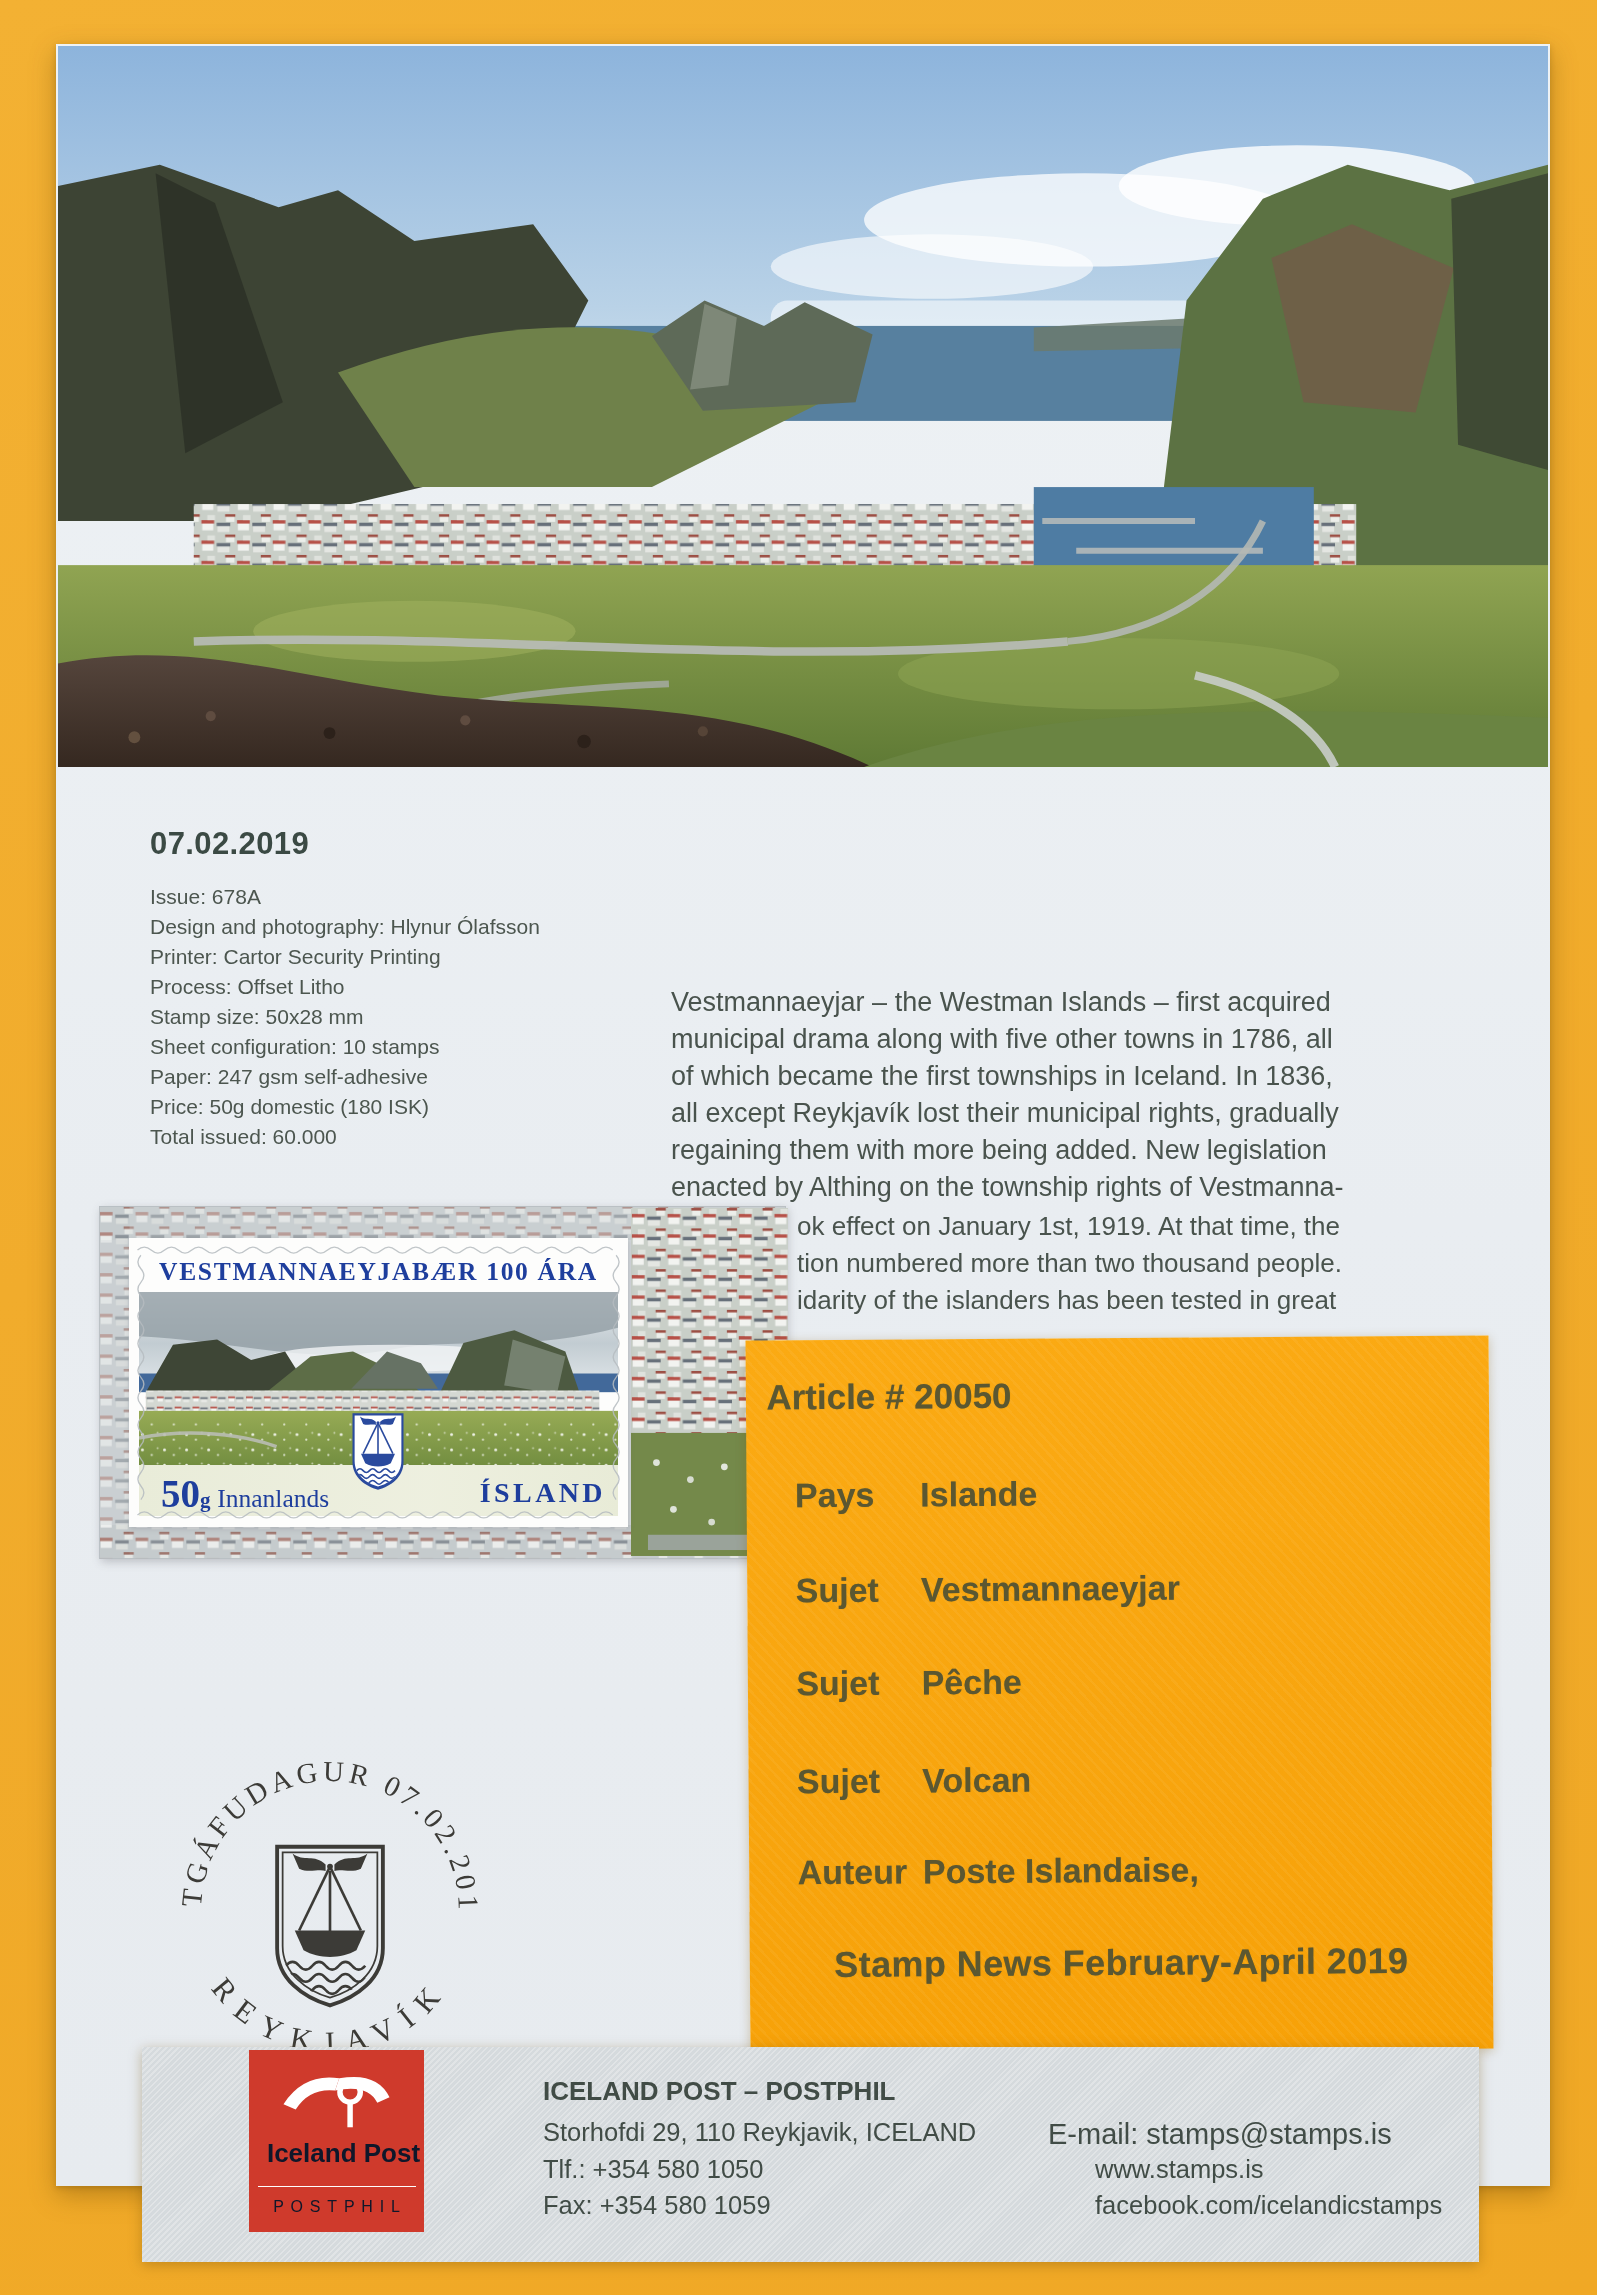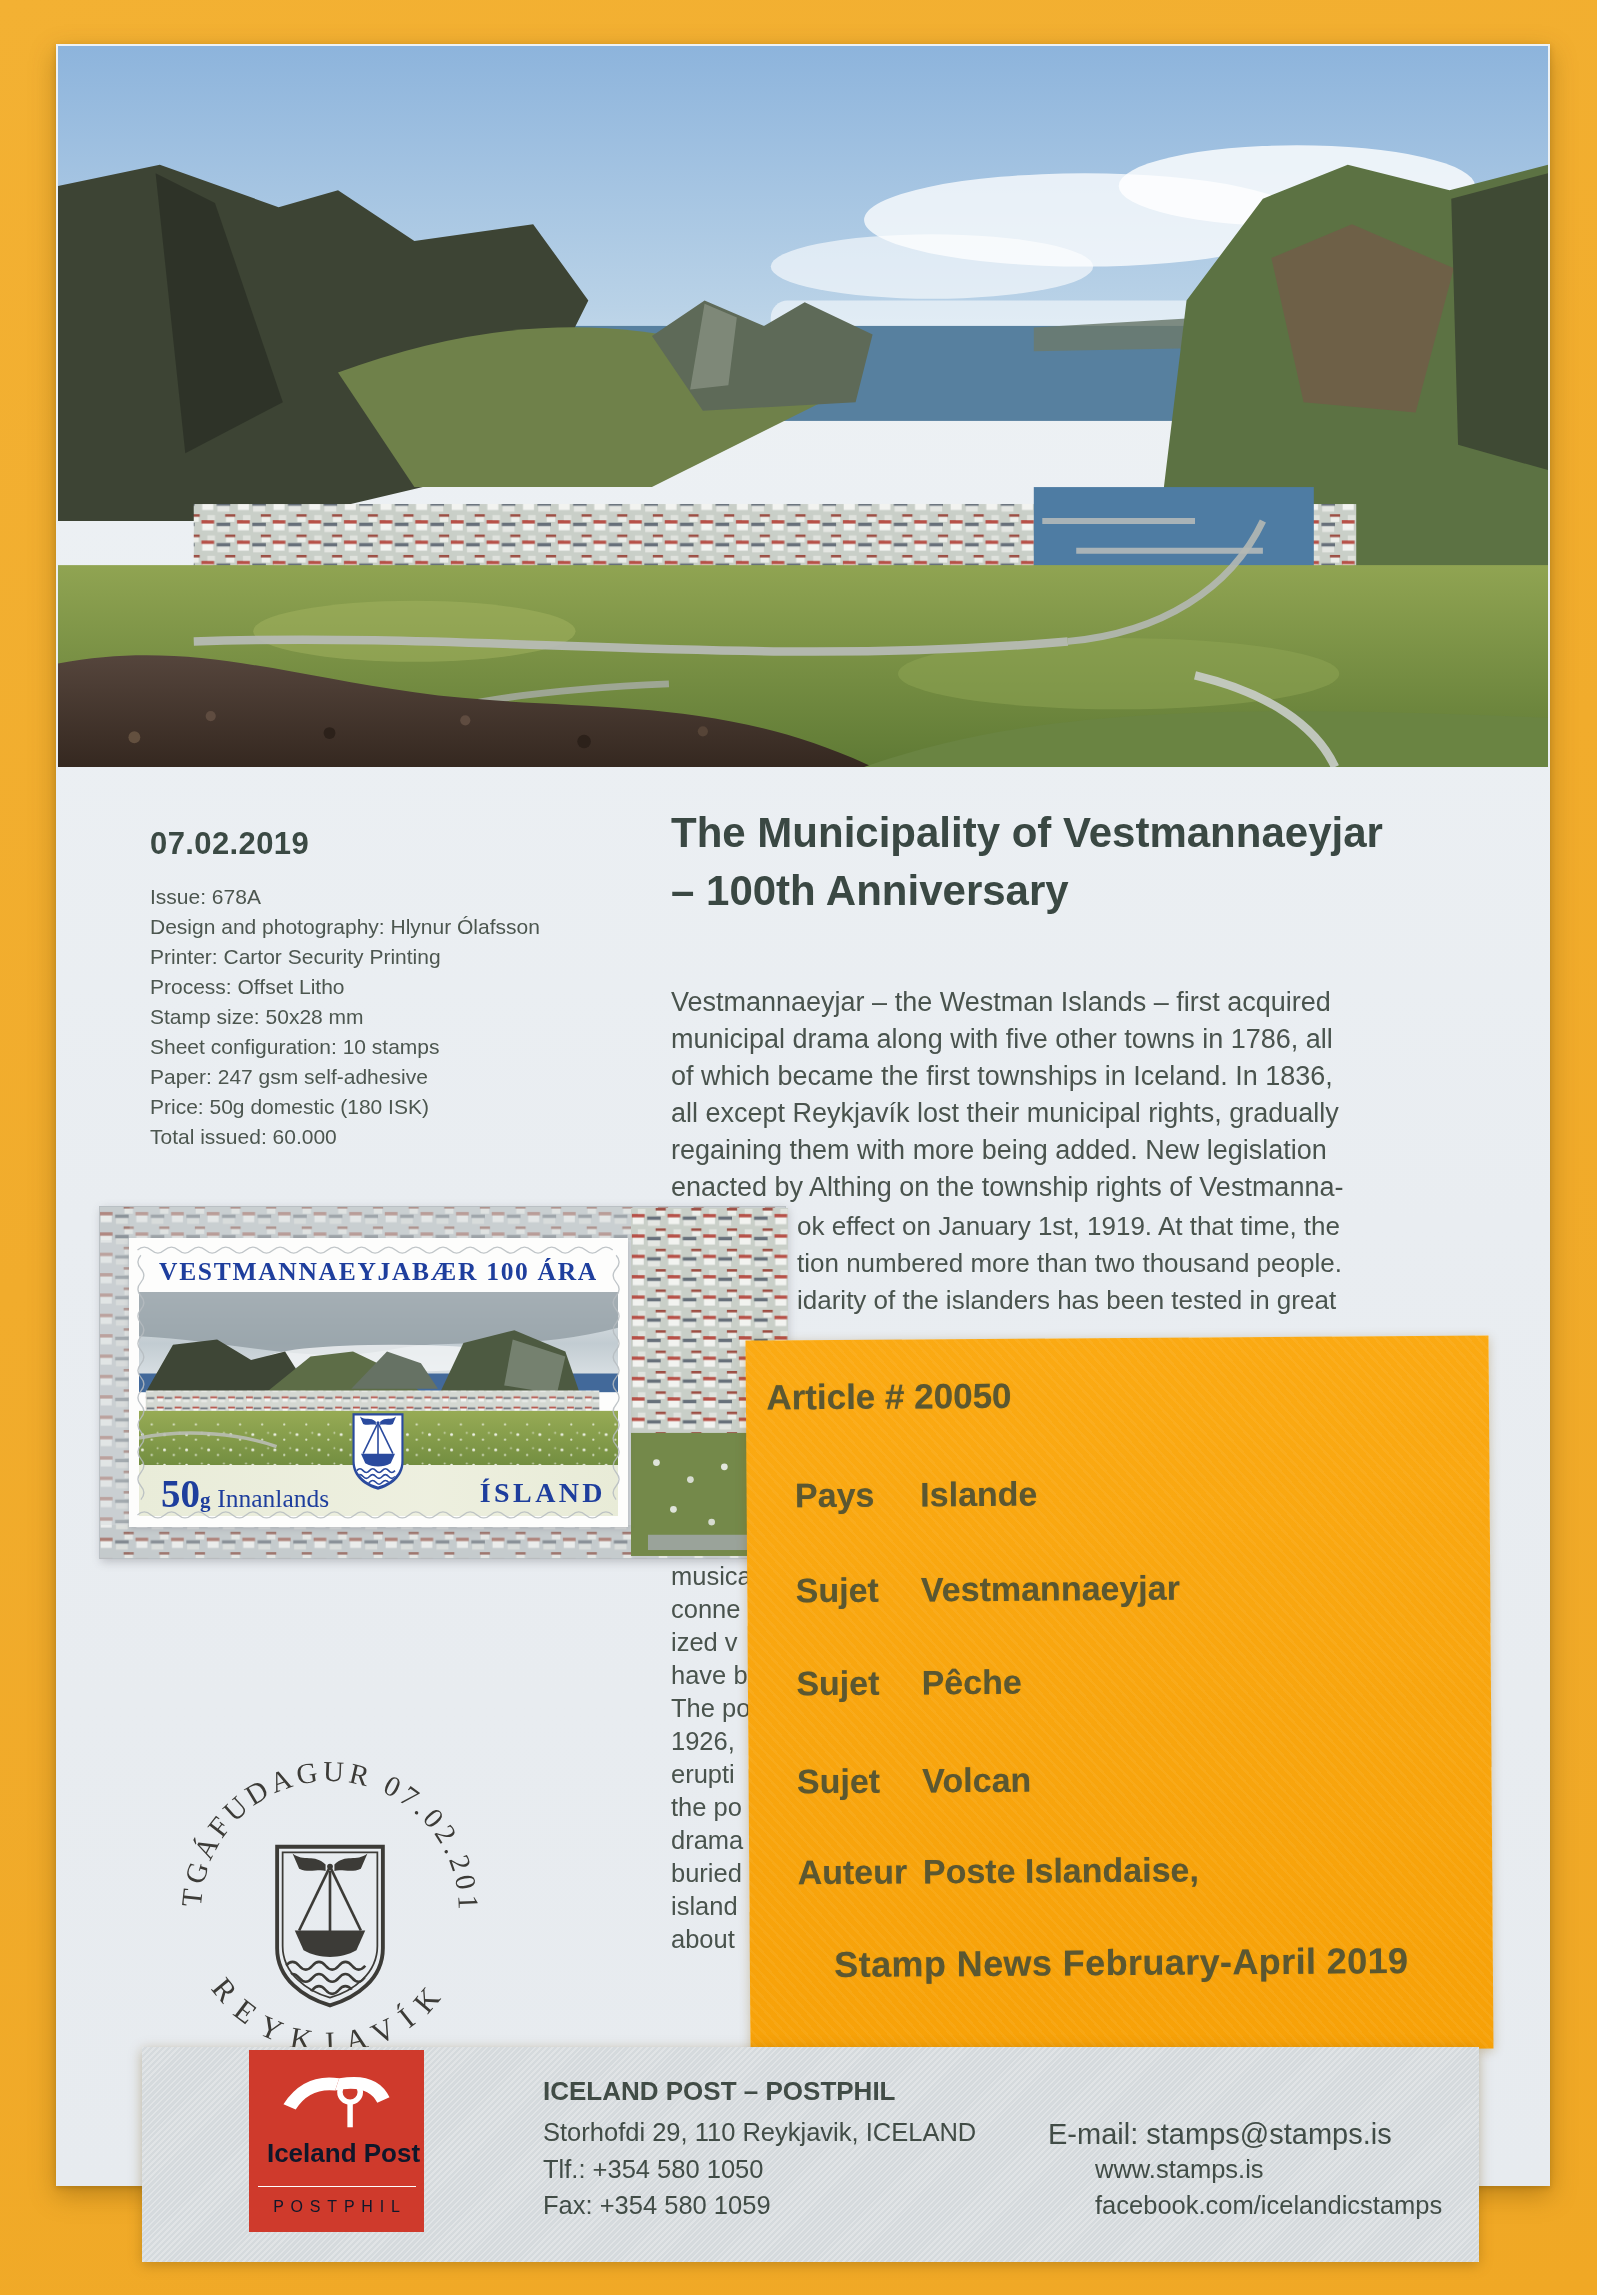--- a/index.html
+++ b/index.html
@@ -174,50 +174,32 @@
       <span>Design and photography: Hlynur Ólafsson</span>
       <span>Printer: Cartor Security Printing</span>
       <span>Process: Offset Litho</span>
       <span>Stamp size: 50x28 mm</span>
       <span>Sheet configuration: 10 stamps</span>
       <span>Paper: 247 gsm self-adhesive</span>
       <span>Price: 50g domestic (180 ISK)</span>
       <span>Total issued: 60.000</span>
     </div>
 
-    <div class="article-title">
-      <span>The Municipality of Vestmannaeyjar</span>
-      <span>– 100th Anniversary</span>
-    </div>
     <div class="para">
       <span>Vestmannaeyjar – the Westman Islands – first acquired</span>
       <span>municipal drama along with five other towns in 1786, all</span>
       <span>of which became the first townships in Iceland. In 1836,</span>
       <span>all except Reykjavík lost their municipal rights, gradually</span>
       <span>regaining them with more being added. New legislation</span>
       <span>enacted by Althing on the township rights of Vestmanna-</span>
     </div>
     <div class="para-clipped">
       <span>ok effect on January 1st, 1919. At that time, the</span>
       <span>tion numbered more than two thousand people.</span>
       <span>idarity of the islanders has been tested in great</span>
-    </div>
-    <div class="para-frags">
-      <span>musica</span>
-      <span>conne</span>
-      <span>ized v</span>
-      <span>have b</span>
-      <span>The po</span>
-      <span>1926,</span>
-      <span>erupti</span>
-      <span>the po</span>
-      <span>drama</span>
-      <span>buried</span>
-      <span>island</span>
-      <span>about</span>
     </div>
 
     <div class="stamp-sheet">
       <svg width="687" height="353" viewBox="0 0 810 416">
         <defs>
           <pattern id="townB" width="42" height="24" patternUnits="userSpaceOnUse">
             <rect width="42" height="24" fill="#c3c9cb"></rect>
             <rect x="2" y="10" width="13" height="9" fill="#eef0ee"></rect>
             <rect x="1" y="7" width="15" height="4" fill="#a8766c"></rect>
             <rect x="20" y="13" width="14" height="8" fill="#dcdfdc"></rect>

